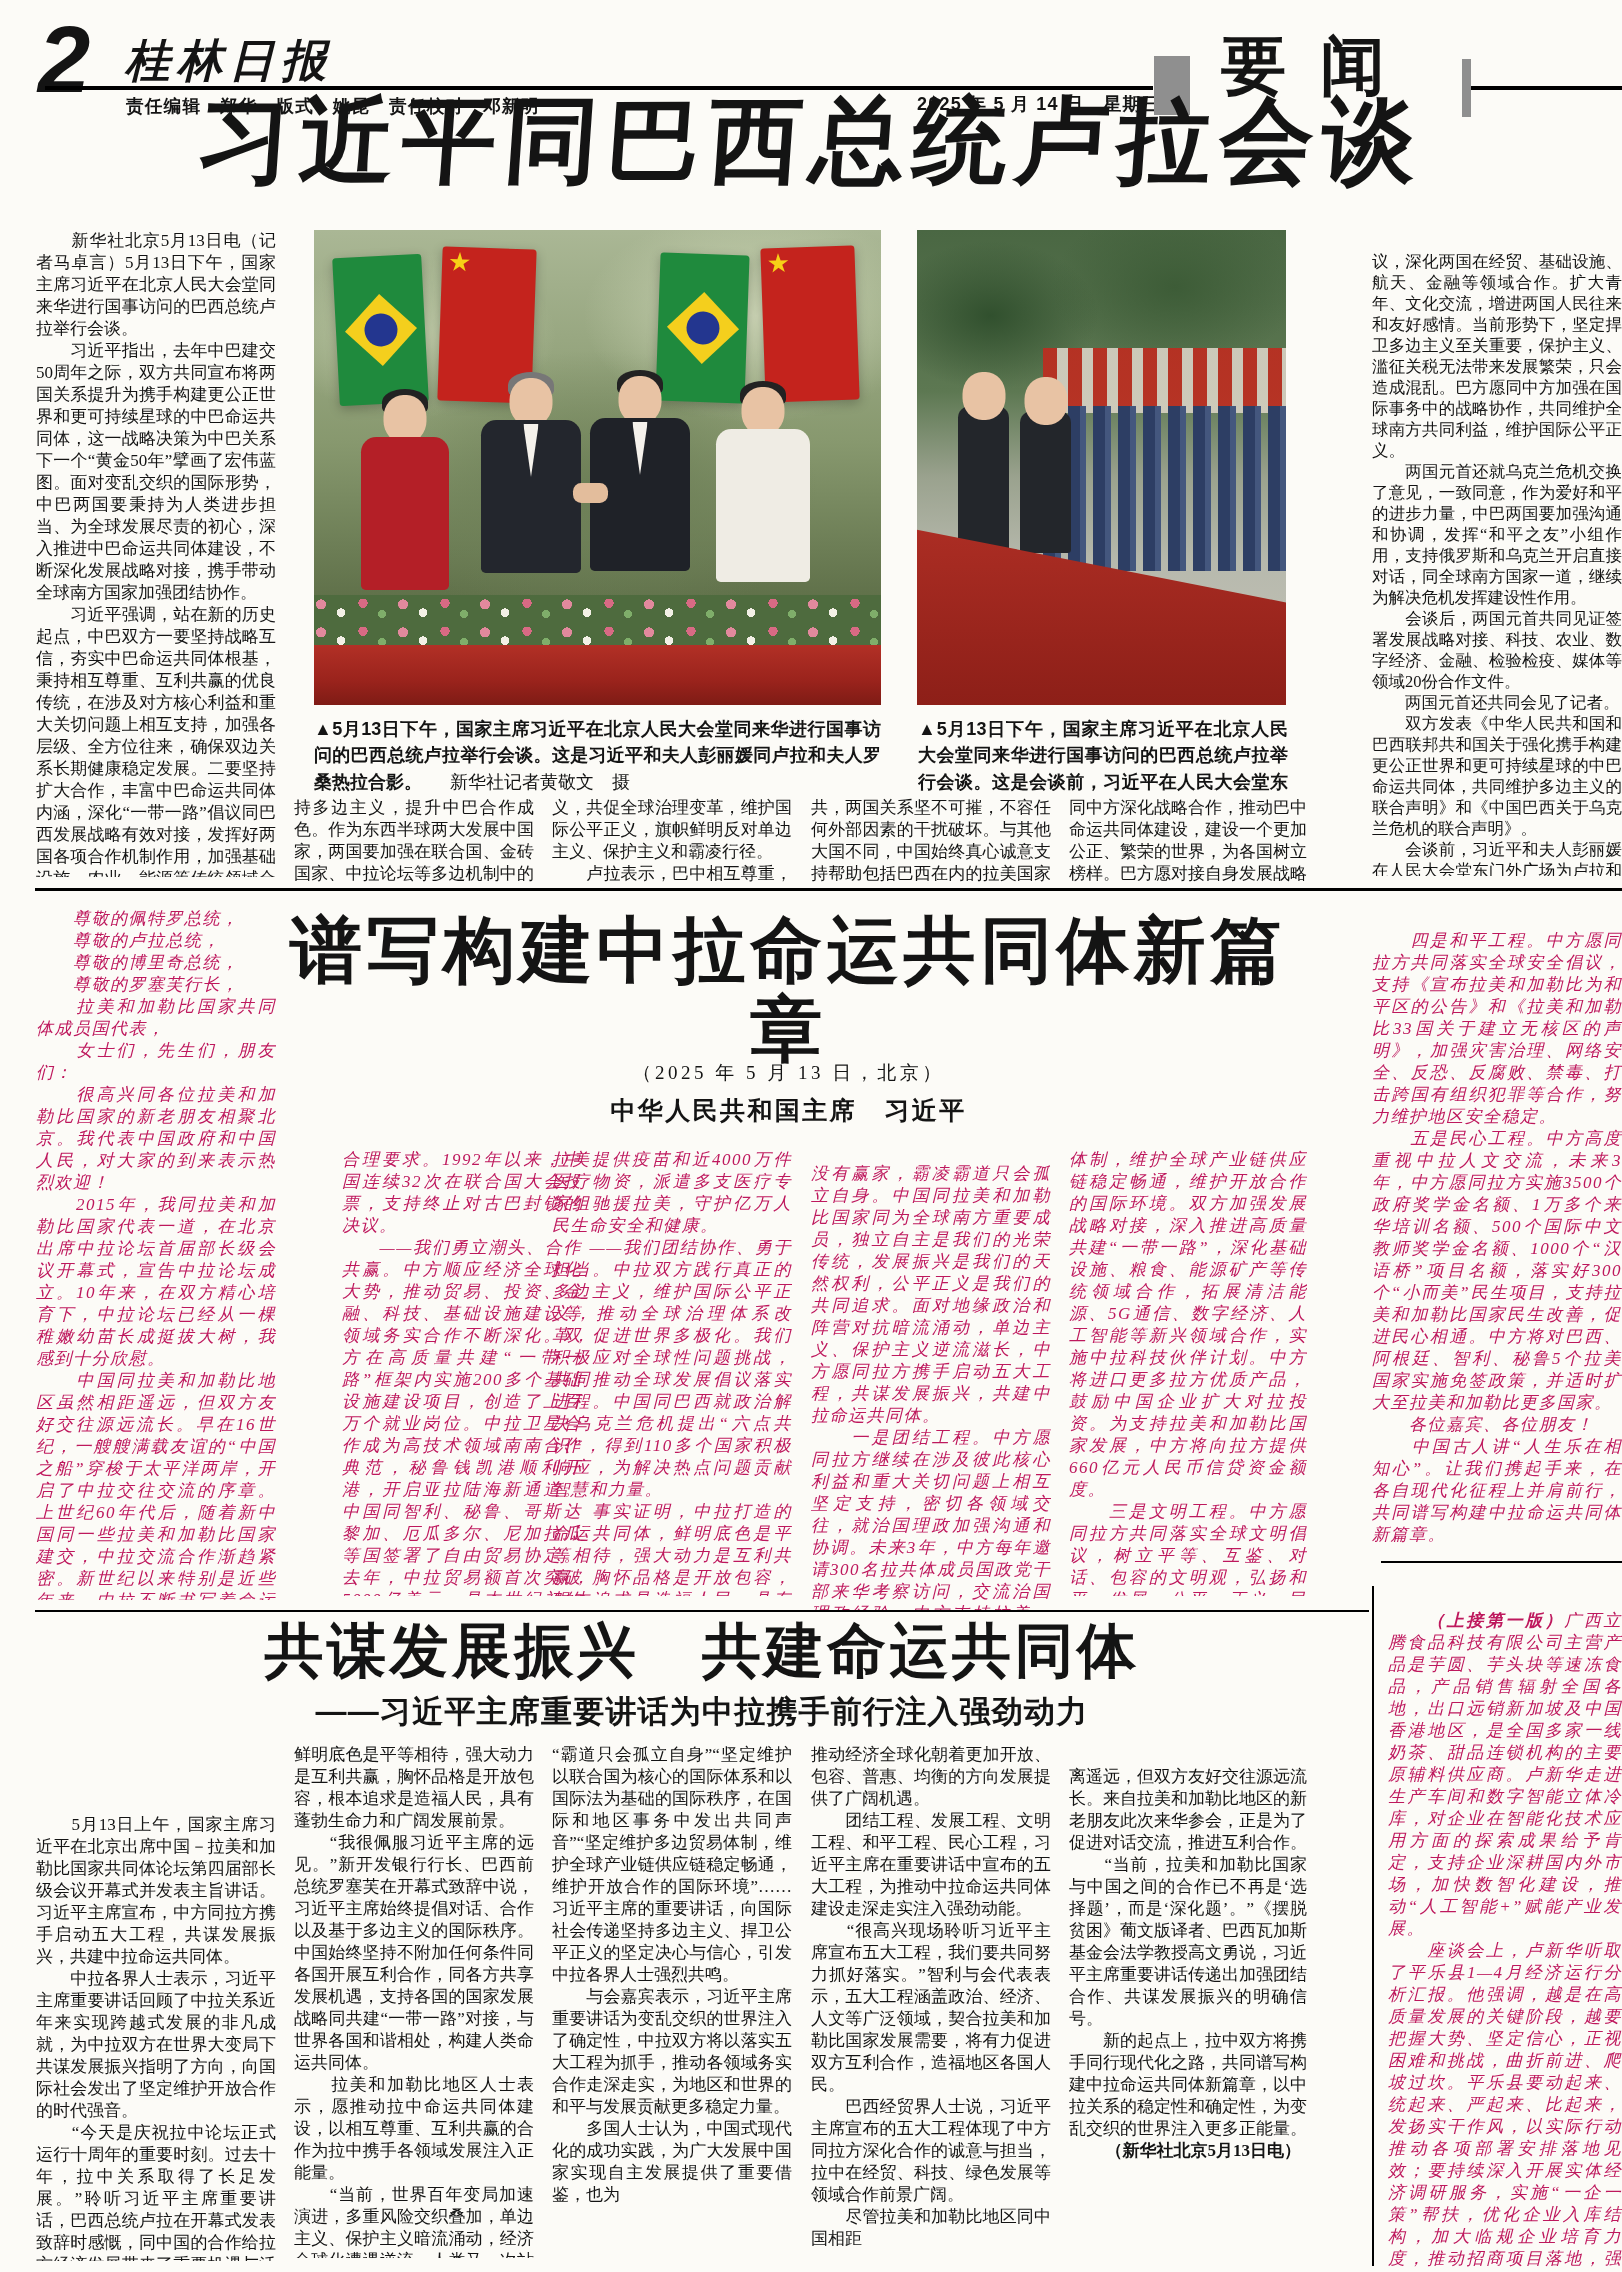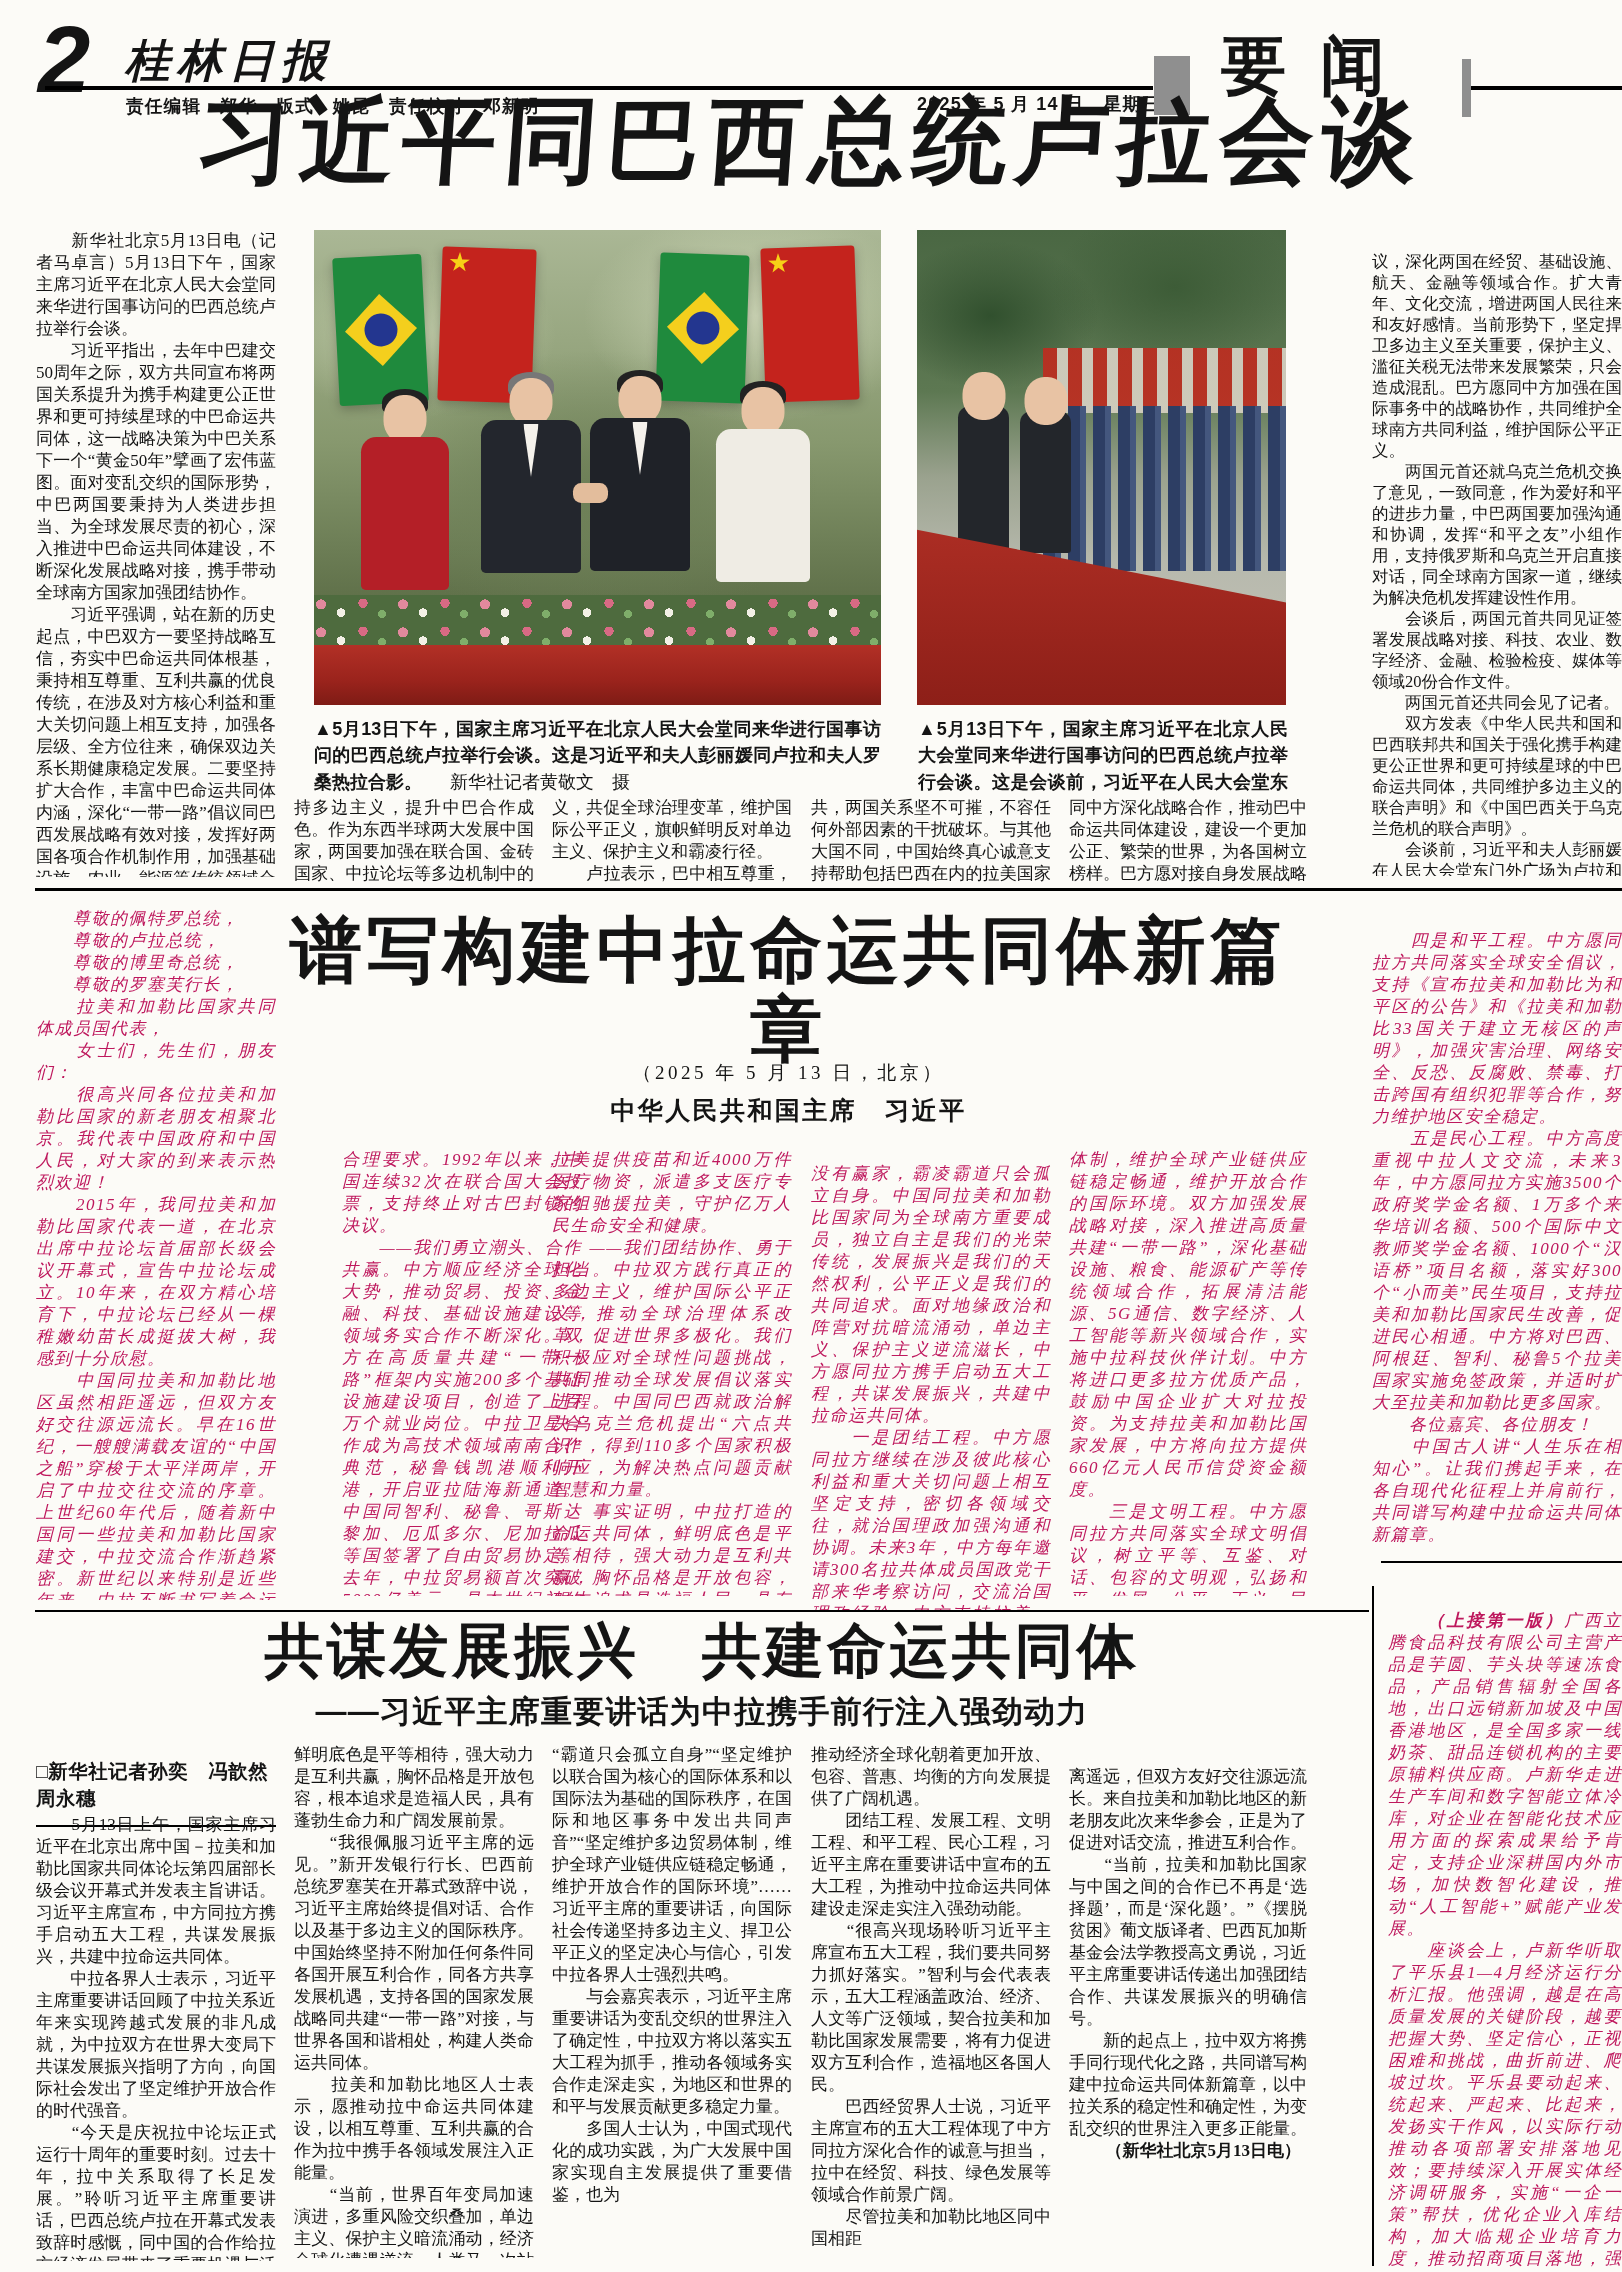--- a/index.html
+++ b/index.html
@@ -206,21 +206,20 @@
 　　中国古人讲“人生乐在相知心”。让我们携起手来，在各自现代化征程上并肩前行，共同谱写构建中拉命运共同体新篇章。</span>
     
   </div>
 
   <div class="abs rule" style="left:1381px;top:1561px;width:241px;height:2.4px;"></div>
   <div class="abs rule" style="left:1372px;top:1586px;width:1.8px;height:680px;"></div>
   <div class="abs rule" style="left:35px;top:1610px;width:1334px;height:2.4px;"></div>
 
   <div class="abs bt-head">共谋发展振兴　共建命运共同体</div>
   <div class="abs bt-sub sans">——习近平主席重要讲话为中拉携手前行注入强劲动力</div>
-  <div class="abs byline sans">□新华社记者孙奕　冯歆然　周永穗</div>
 
   <div class="abs bodycol" style="left:36px;top:1814px;width:240px;height:447px;">　　5月13日上午，国家主席习近平在北京出席中国－拉美和加勒比国家共同体论坛第四届部长级会议开幕式并发表主旨讲话。习近平主席宣布，中方同拉方携手启动五大工程，共谋发展振兴，共建中拉命运共同体。
 　　中拉各界人士表示，习近平主席重要讲话回顾了中拉关系近年来实现跨越式发展的非凡成就，为中拉双方在世界大变局下共谋发展振兴指明了方向，向国际社会发出了坚定维护开放合作的时代强音。
 　　“今天是庆祝拉中论坛正式运行十周年的重要时刻。过去十年，拉中关系取得了长足发展。”聆听习近平主席重要讲话，巴西总统卢拉在开幕式发表致辞时感慨，同中国的合作给拉方经济发展带来了重要机遇与活力。“展望下一个十年，拉中双方将秉持同样的开拓精神，开辟新的道路”。
 　　习近平主席在重要讲话中强调，中拉已经成为携手共进的命运共同体，其</div>
   <div class="abs bodycol" style="left:294px;top:1744px;width:240px;height:514px;">鲜明底色是平等相待，强大动力是互利共赢，胸怀品格是开放包容，根本追求是造福人民，具有蓬勃生命力和广阔发展前景。
 　　“我很佩服习近平主席的远见。”新开发银行行长、巴西前总统罗塞芙在开幕式致辞中说，习近平主席始终提倡对话、合作以及基于多边主义的国际秩序。中国始终坚持不附加任何条件同各国开展互利合作，同各方共享发展机遇，支持各国的国家发展战略同共建“一带一路”对接，与世界各国和谐相处，构建人类命运共同体。
 　　拉美和加勒比地区人士表示，愿推动拉中命运共同体建设，以相互尊重、互利共赢的合作为拉中携手各领域发展注入正能量。
 　　“当前，世界百年变局加速演进，多重风险交织叠加，单边主义、保护主义暗流涌动，经济全球化遭遇逆流，人类又一次站在历史的十字路口。”</div>
   <div class="abs bodycol" style="left:552px;top:1744px;width:240px;height:514px;">“霸道只会孤立自身”“坚定维护以联合国为核心的国际体系和以国际法为基础的国际秩序，在国际和地区事务中发出共同声音”“坚定维护多边贸易体制，维护全球产业链供应链稳定畅通，维护开放合作的国际环境”……习近平主席的重要讲话，向国际社会传递坚持多边主义、捍卫公平正义的坚定决心与信心，引发中拉各界人士强烈共鸣。

